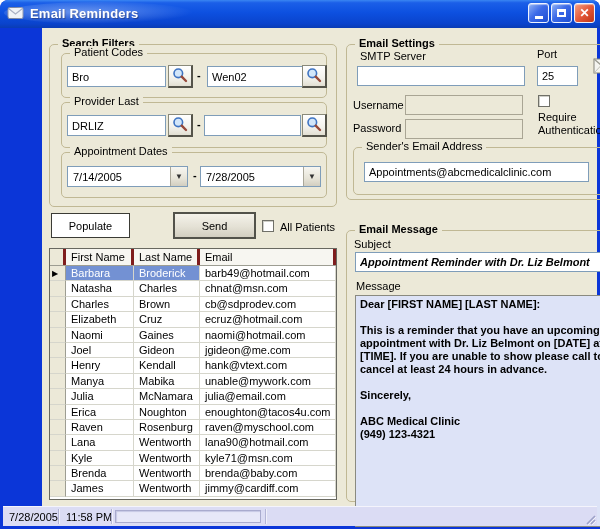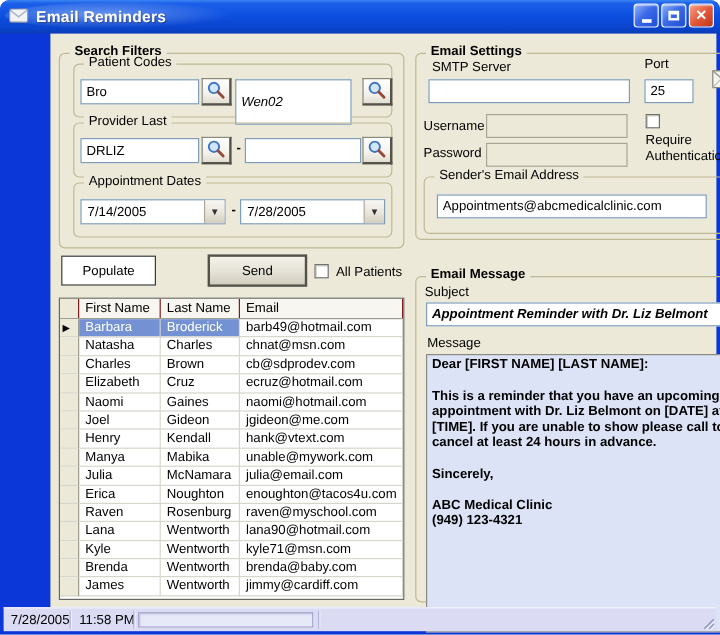--- a/index.html
+++ b/index.html
@@ -92,21 +92,21 @@
   .cb {
     position:absolute; width:12px; height:12px; background:#fff;
     border:1px solid #707068; box-shadow:inset 1px 1px 0 #cfcfc8;
   }
   
   .grid {
     position:absolute; left:7px; top:220px; width:288px; height:252px;
     background:#fff; border:1px solid #686860; overflow:hidden;
   }
   .grid-header { display:flex; height:17px; background:#f7f6f1; border-bottom:1px solid #9d9d92; }
-  .hc { border-right:1px solid #7f1d1d; padding:2px 0 0 5px; overflow:hidden; white-space:nowrap; }
+  .hc { border-right:3px solid #7f1d1d; padding:2px 0 0 5px; overflow:hidden; white-space:nowrap; }
   .hc.sel-col { background:#ece9d8; }
   .w-sel { width:16px; flex:0 0 16px; }
   .w-first { width:68px; flex:0 0 68px; }
   .w-last { width:66px; flex:0 0 66px; }
   .w-email { flex:1 1 auto; }
   .grid-row { display:flex; height:15.4px; }
   .cell {
     border-right:1px solid #d6d6cc; border-bottom:1px solid #d6d6cc;
     padding:1px 0 0 5px; overflow:hidden; white-space:nowrap; line-height:13px;
   }
@@ -169,21 +169,21 @@
     <input class="tb" style="left: 25px; top: 38px; width: 99px; height: 21px;" value="Bro">
     <button class="magbtn" style="left:126px; top:37px;">
       <span>
         <svg viewBox="0 0 16 16" width="16" height="16">
           <circle cx="6.3" cy="6.3" r="4.3" fill="#d2e6fa" stroke="#3f74c2" stroke-width="1.6"></circle>
           <line x1="9.7" y1="9.7" x2="14" y2="14" stroke="#96493a" stroke-width="2.4" stroke-linecap="round"></line>
         </svg>
       </span>
     </button>
     <span class="dash" style="left:155px; top:41px;">-</span>
-    <input class="tb" style="left: 154px; top: 38px; width: 97px; height: 38px; font-style: italic;" value="Wen02">
+    <input class="tb" style="left: 165px; top: 38px; width: 97px; height: 21px;" value="Wen02">
     <button class="magbtn" style="left:260px; top:37px;">
       <span>
         <svg viewBox="0 0 16 16" width="16" height="16">
           <circle cx="6.3" cy="6.3" r="4.3" fill="#d2e6fa" stroke="#3f74c2" stroke-width="1.6"></circle>
           <line x1="9.7" y1="9.7" x2="14" y2="14" stroke="#96493a" stroke-width="2.4" stroke-linecap="round"></line>
         </svg>
       </span>
     </button>
 
     <div class="groupbox" style="left:19px; top:74px; width:266px; height:46px;">

